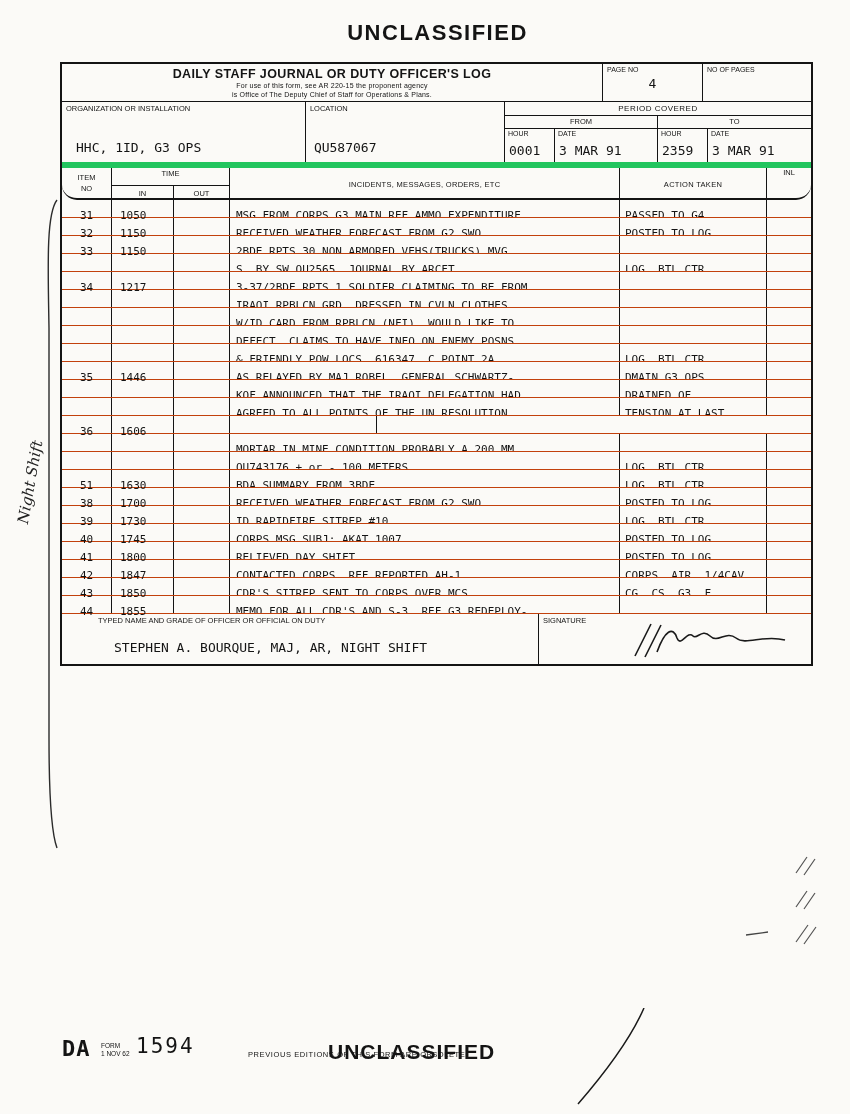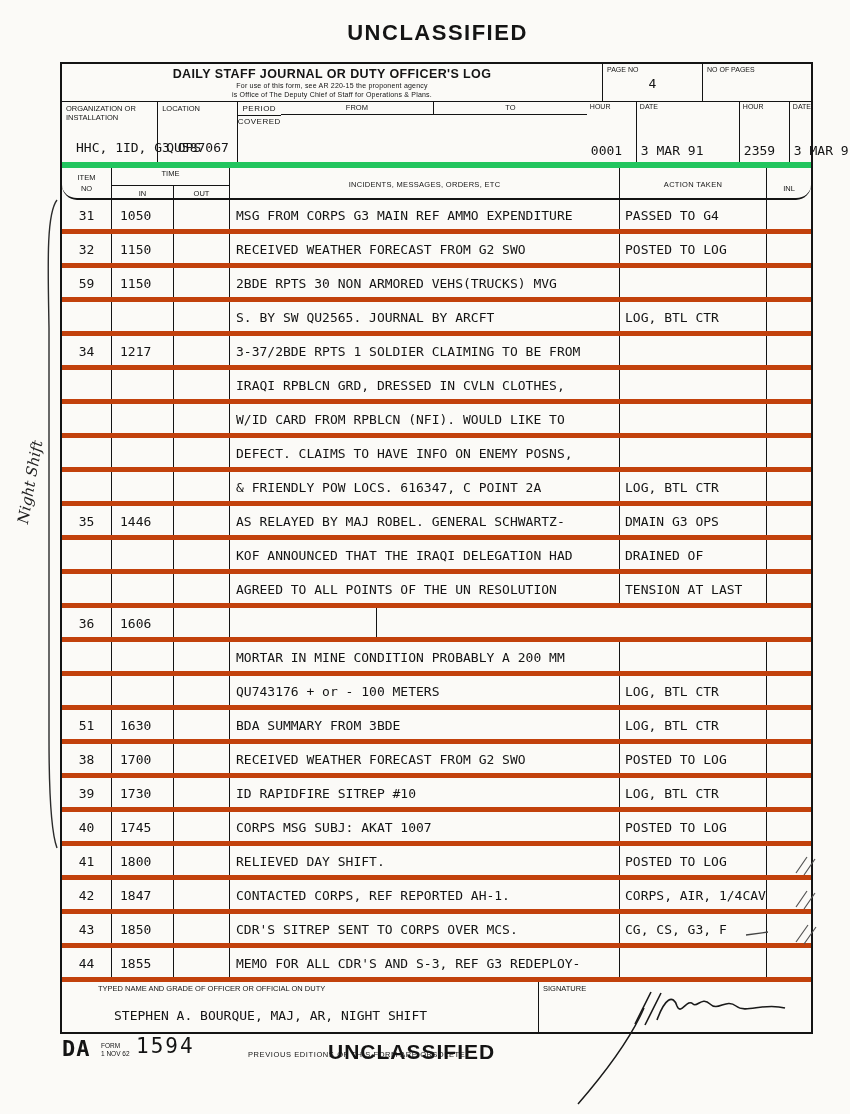--- a/index.html
+++ b/index.html
@@ -29,21 +29,21 @@
   .f-sub { font-size:7px; line-height:1.35; letter-spacing:.2px; }
   .pageno { width:100px; border-right:1px solid #141414; font-size:7px; padding:2px 4px; }
   .pageno-val { font-size:13px; text-align:center; margin-top:3px; }
   .nopages { width:108px; font-size:7px; padding:2px 4px; }
 
   
   .iband { display:flex; border-bottom:6px solid #22c55e; height:66px; }
   .org { width:245px; border-right:1px solid #141414; position:relative; font-size:7.5px; padding:2px 4px; }
   .loc { width:200px; border-right:1px solid #141414; position:relative; font-size:7.5px; padding:2px 4px; }
   .band-val { position:absolute; bottom:7px; left:14px; font-size:13px; white-space:nowrap; }
-  .period { flex:1; display:flex; }
+  .period { flex:1; display:flex; flex-direction:column; }
   .period-title { text-align:center; font-size:8px; letter-spacing:.5px; border-bottom:1px solid #141414; height:14px; line-height:13px; }
   .fromto { display:flex; height:13px; border-bottom:1px solid #141414; font-size:7.5px; }
   .ft-cell { width:153px; text-align:center; border-right:1px solid #141414; line-height:12px; }
   .ft-cell.last { flex:1; border-right:none; }
   .period-cols { flex:1; display:flex; }
   .pc { position:relative; border-right:1px solid #141414; }
   .pc.last { border-right:none; }
   .pc-label { font-size:7px; padding:1px 0 0 3px; }
   .pc-value { position:absolute; bottom:4px; left:4px; font-size:13px; white-space:nowrap; }
   .w-hour { width:50px; } .w-date1 { width:103px; } .w-date2 { flex:1; }
@@ -51,24 +51,24 @@
   
   .thead { display:flex; height:32px; border-bottom:2px solid #141414; font-size:7.5px;border-radius:15px; }
   .h-item { width:50px; border-right:1px solid #141414; text-align:center; padding-top:4px; line-height:1.5; }
   .h-time { width:118px; border-right:1px solid #141414; display:flex; flex-direction:column; }
   .h-time-top { height:25px; line-height:12px; text-align:center; border-bottom:1px solid #141414; }
   .h-time-bottom { flex:1; display:flex; }
   .h-in { width:62px; border-right:1px solid #141414; text-align:center; padding-top:3px; }
   .h-out { flex:1; text-align:center; padding-top:3px; }
   .h-incidents { width:390px; border-right:1px solid #141414; text-align:center; padding-top:12px; letter-spacing:.3px; }
   .h-action { width:147px; border-right:1px solid #141414; text-align:center; padding-top:12px; letter-spacing:.3px; }
-  .h-inl { flex:1; text-align:center; padding-top:16px; }
-
-  
-  .row { display:flex; height:34px; border-bottom:5px solid #c2410c; font-size:13px; }
+  .h-inl { flex:1; text-align:center; padding-top:0; }
+
+  
+  .row { display:flex; height:18px; border-bottom:1px solid #c2410c; font-size:11px; }
   .c-item { width:50px; border-right:1px solid #141414; text-align:center; line-height:32px; }
   .c-in { width:62px; border-right:1px solid #141414; padding-left:8px; line-height:32px; }
   .c-out { width:56px; border-right:1px solid #141414; }
   .c-incident { width:390px; border-right:1px solid #141414; padding-left:6px; line-height:32px; white-space:nowrap; overflow:hidden; }
   .c-action { width:147px; border-right:1px solid #141414; padding-left:5px; line-height:32px; white-space:nowrap; overflow:hidden; }
   .c-inl { flex:1; }
 
   
   .fband { display:flex; height:50px;padding-left:32px; }
   .typed { width:445px; border-right:1px solid #141414; position:relative; font-size:7.5px; padding:2px 4px; }
@@ -180,21 +180,21 @@
   </div>
         <div class="row">
     <div class="c-item mono">32</div>
     <div class="c-in mono">1150</div>
     <div class="c-out mono"></div>
     <div class="c-incident mono">RECEIVED WEATHER FORECAST FROM G2 SWO</div>
     <div class="c-action mono">POSTED TO LOG</div>
     <div class="c-inl"></div>
   </div>
         <div class="row">
-    <div class="c-item mono">59</div>
+    <div class="c-item mono">33</div>
     <div class="c-in mono">1150</div>
     <div class="c-out mono"></div>
     <div class="c-incident mono">2BDE RPTS 30 NON ARMORED VEHS(TRUCKS) MVG</div>
     <div class="c-action mono"></div>
     <div class="c-inl"></div>
   </div>
         <div class="row">
     <div class="c-item mono"></div>
     <div class="c-in mono"></div>
     <div class="c-out mono"></div>

